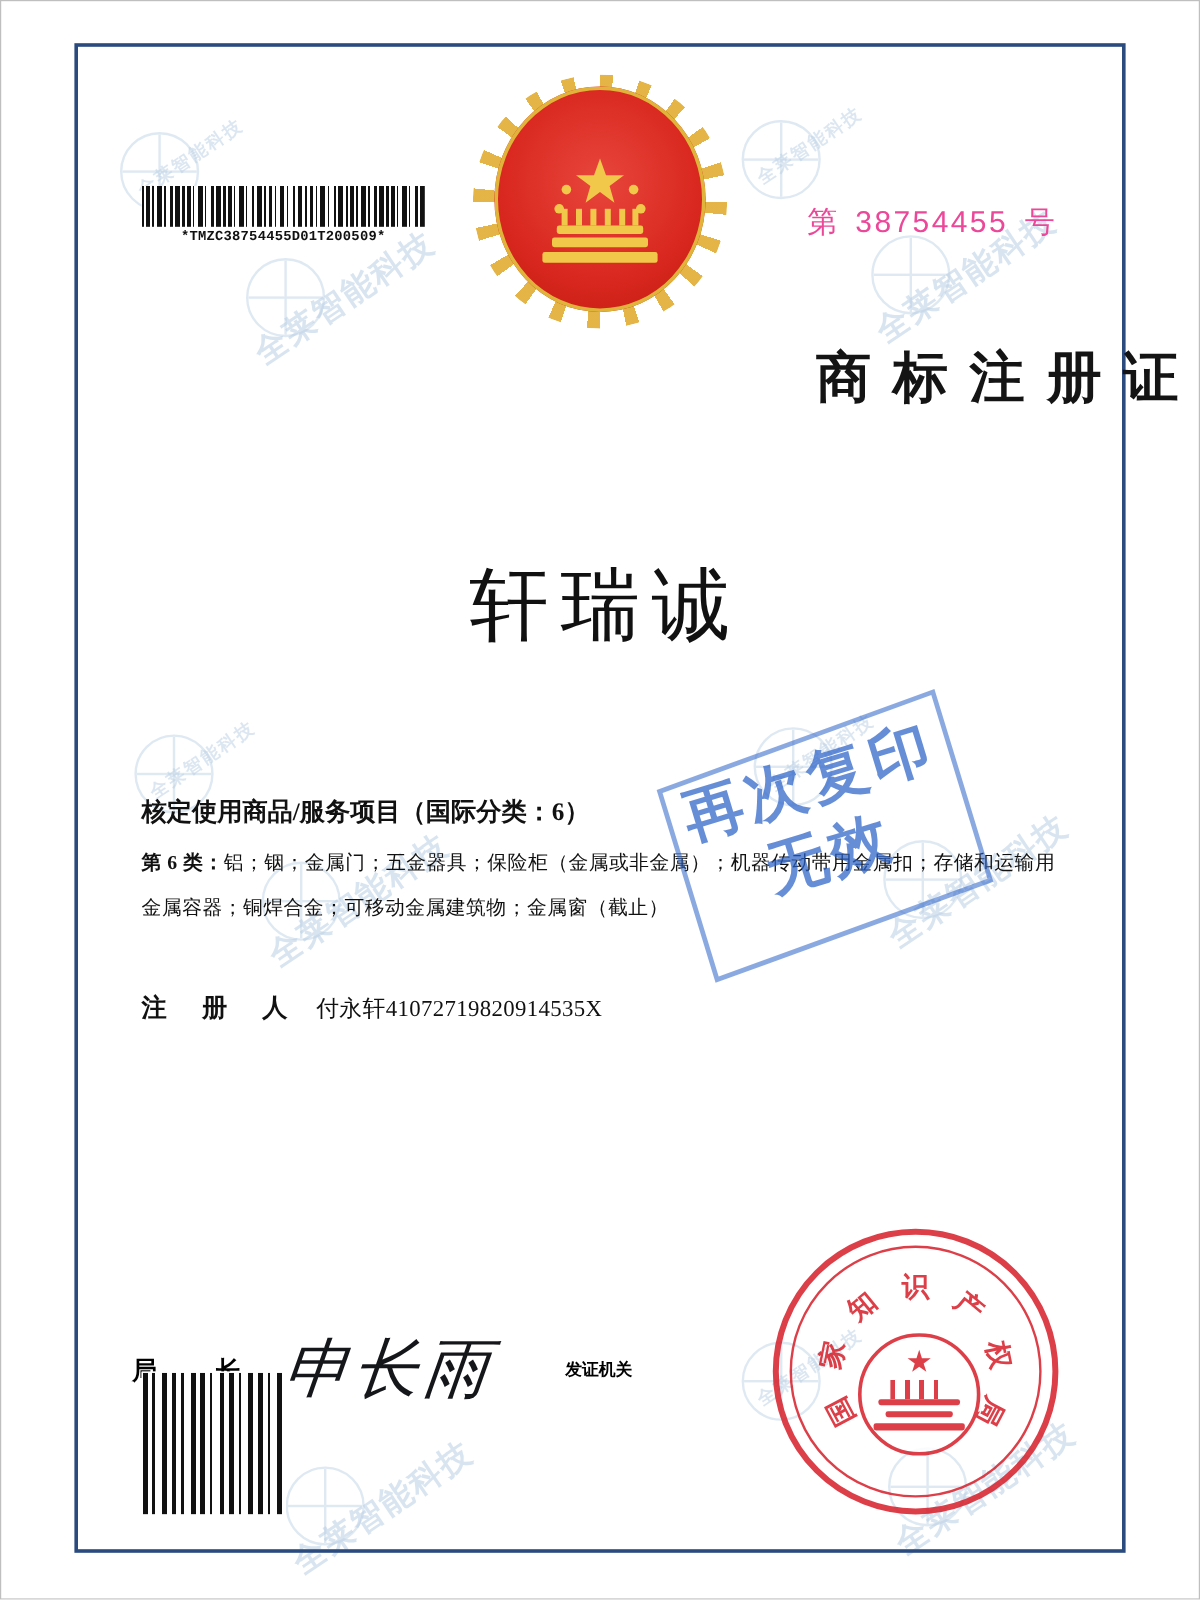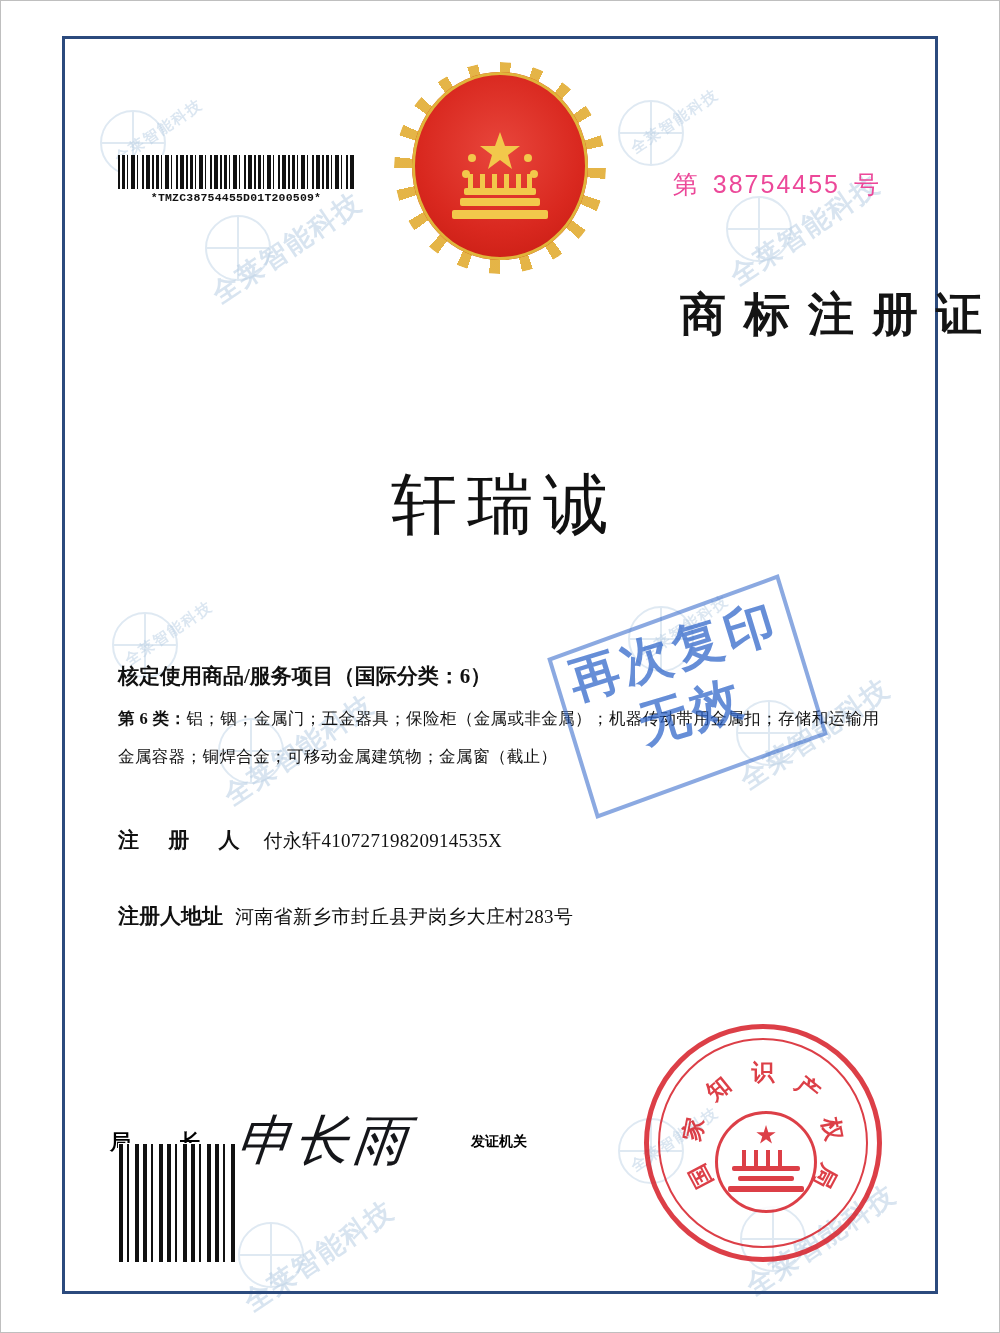--- a/index.html
+++ b/index.html
@@ -472,24 +472,20 @@
   <div class="field goods-head label-bold">核定使用商品/服务项目（国际分类：6）</div>
   <div class="field goods-body">
     <b>第 6 类：</b><span>铝；铟；金属门；五金器具；保险柜（金属或非金属）；机器传动带用金属扣；存储和运输用金属容器；铜焊合金；可移动金属建筑物；金属窗（截止）</span>
   </div>
 
   <div class="field registrant row">
     <span class="lab">注 册 人</span>
     <span class="val">付永轩41072719820914535X</span>
   </div>
 
-  <div class="field address row">
-    <span class="lab">注册人地址</span>
-    <span class="val">河南省新乡市封丘县尹岗乡大庄村283号</span>
-  </div>
 
 
   <div class="bottom-row">
     <span class="lab">局　长</span>
     <span class="signature">申长雨</span>
     <span class="issuer">发证机关</span>
   </div>
 
   <div class="qr"></div>
 

